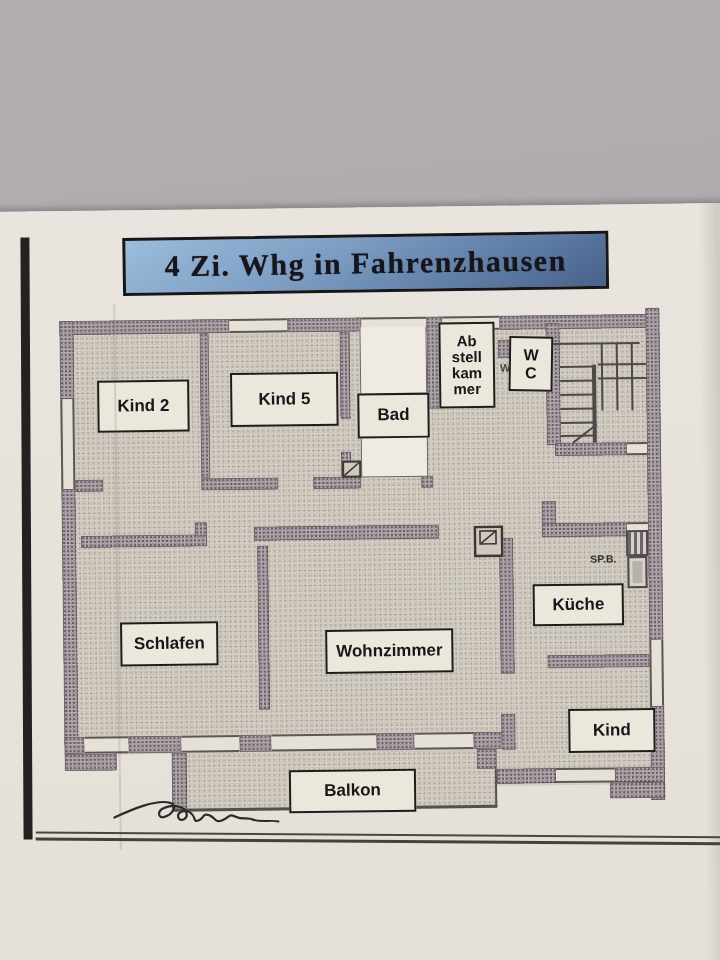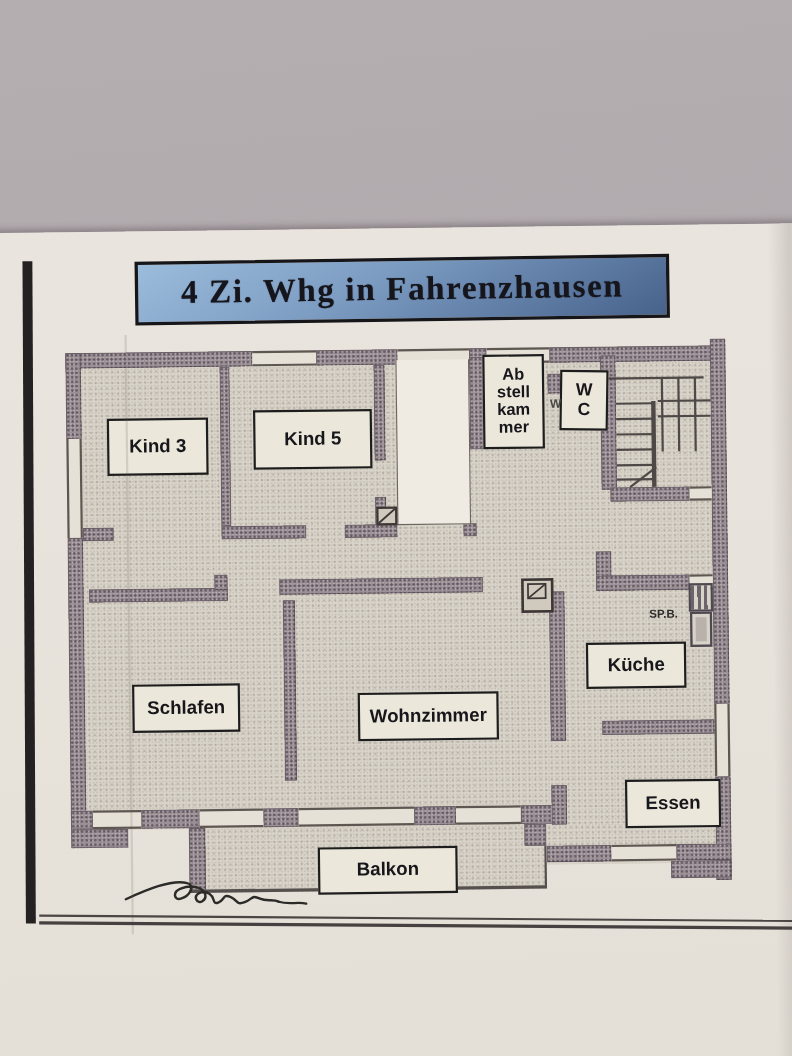--- a/index.html
+++ b/index.html
@@ -183,24 +183,27 @@
     <svg style="left:412px;top:216px" width="29" height="31" viewBox="0 0 29 31">
       <rect x="1" y="1" width="27" height="29" fill="#cfc9be" stroke="#3c3735" stroke-width="2.4"></rect>
       <rect x="6" y="5" width="16" height="13" fill="none" stroke="#3c3735" stroke-width="1.6"></rect>
       <path d="M6 18 L22 5" stroke="#3c3735" stroke-width="1.6"></path>
     </svg>
 
     <div class="hatch" style="left:564px;top:222px;width:22px;height:26px"></div>
     <div class="shaftbox" style="left:565px;top:248px;width:20px;height:32px"></div>
 
     <div class="rlabel" style="left:37px;top:66px;width:92px;height:52px">
-      <span>Kind 3</span>
+      <span>Kind 2</span>
     </div>
     <div class="rlabel" style="left:170px;top:60px;width:108px;height:54px">
       <span>Kind 5</span>
+    </div>
+    <div class="rlabel" style="left:297px;top:82px;width:72px;height:45px">
+      <span>Bad</span>
     </div>
     <div class="rlabel" style="left:379px;top:12px;width:56px;height:86px;font-size:15px">
       <span>Ab</span>
       <span>stell</span>
       <span>kam</span>
       <span>mer</span>
     </div>
     <div class="rlabel" style="left:449px;top:27px;width:44px;height:55px;font-size:16px;transform:rotate(1.5deg)">
       <span>W</span>
       <span>C</span>
@@ -208,21 +211,21 @@
     <div class="rlabel" style="left:57px;top:308px;width:98px;height:44px">
       <span>Schlafen</span>
     </div>
     <div class="rlabel" style="left:262px;top:318px;width:128px;height:44px">
       <span>Wohnzimmer</span>
     </div>
     <div class="rlabel" style="left:470px;top:275px;width:91px;height:42px">
       <span>Küche</span>
     </div>
     <div class="rlabel" style="left:504px;top:400px;width:87px;height:44px">
-      <span>Essen</span>
+      <span>Kind</span>
     </div>
     <div class="rlabel" style="left:224px;top:458px;width:127px;height:43px">
       <span>Balkon</span>
     </div>
 
     <div class="note" style="left:528px;top:244px;font-size:10.5px">SP.B.</div>
     <div class="note" style="left:440px;top:52px;font-size:11px;color:#4a4845">W</div>
 
     <svg style="left:47px;top:477px" width="230" height="42" viewBox="0 0 230 42">
       <path d="M2 26 C20 18 44 8 58 12 C66 14 60 24 52 26 C46 28 44 20 52 17 C62 13 72 16 74 22 C76 28 68 32 66 27 C64 22 72 18 78 22 C84 26 80 32 86 30 C92 28 90 22 97 25 C104 28 102 33 110 30 C118 27 116 23 124 27 C130 30 136 27 141 30" stroke="#2c2b28" stroke-width="2.2" fill="none" stroke-linecap="round"></path>

